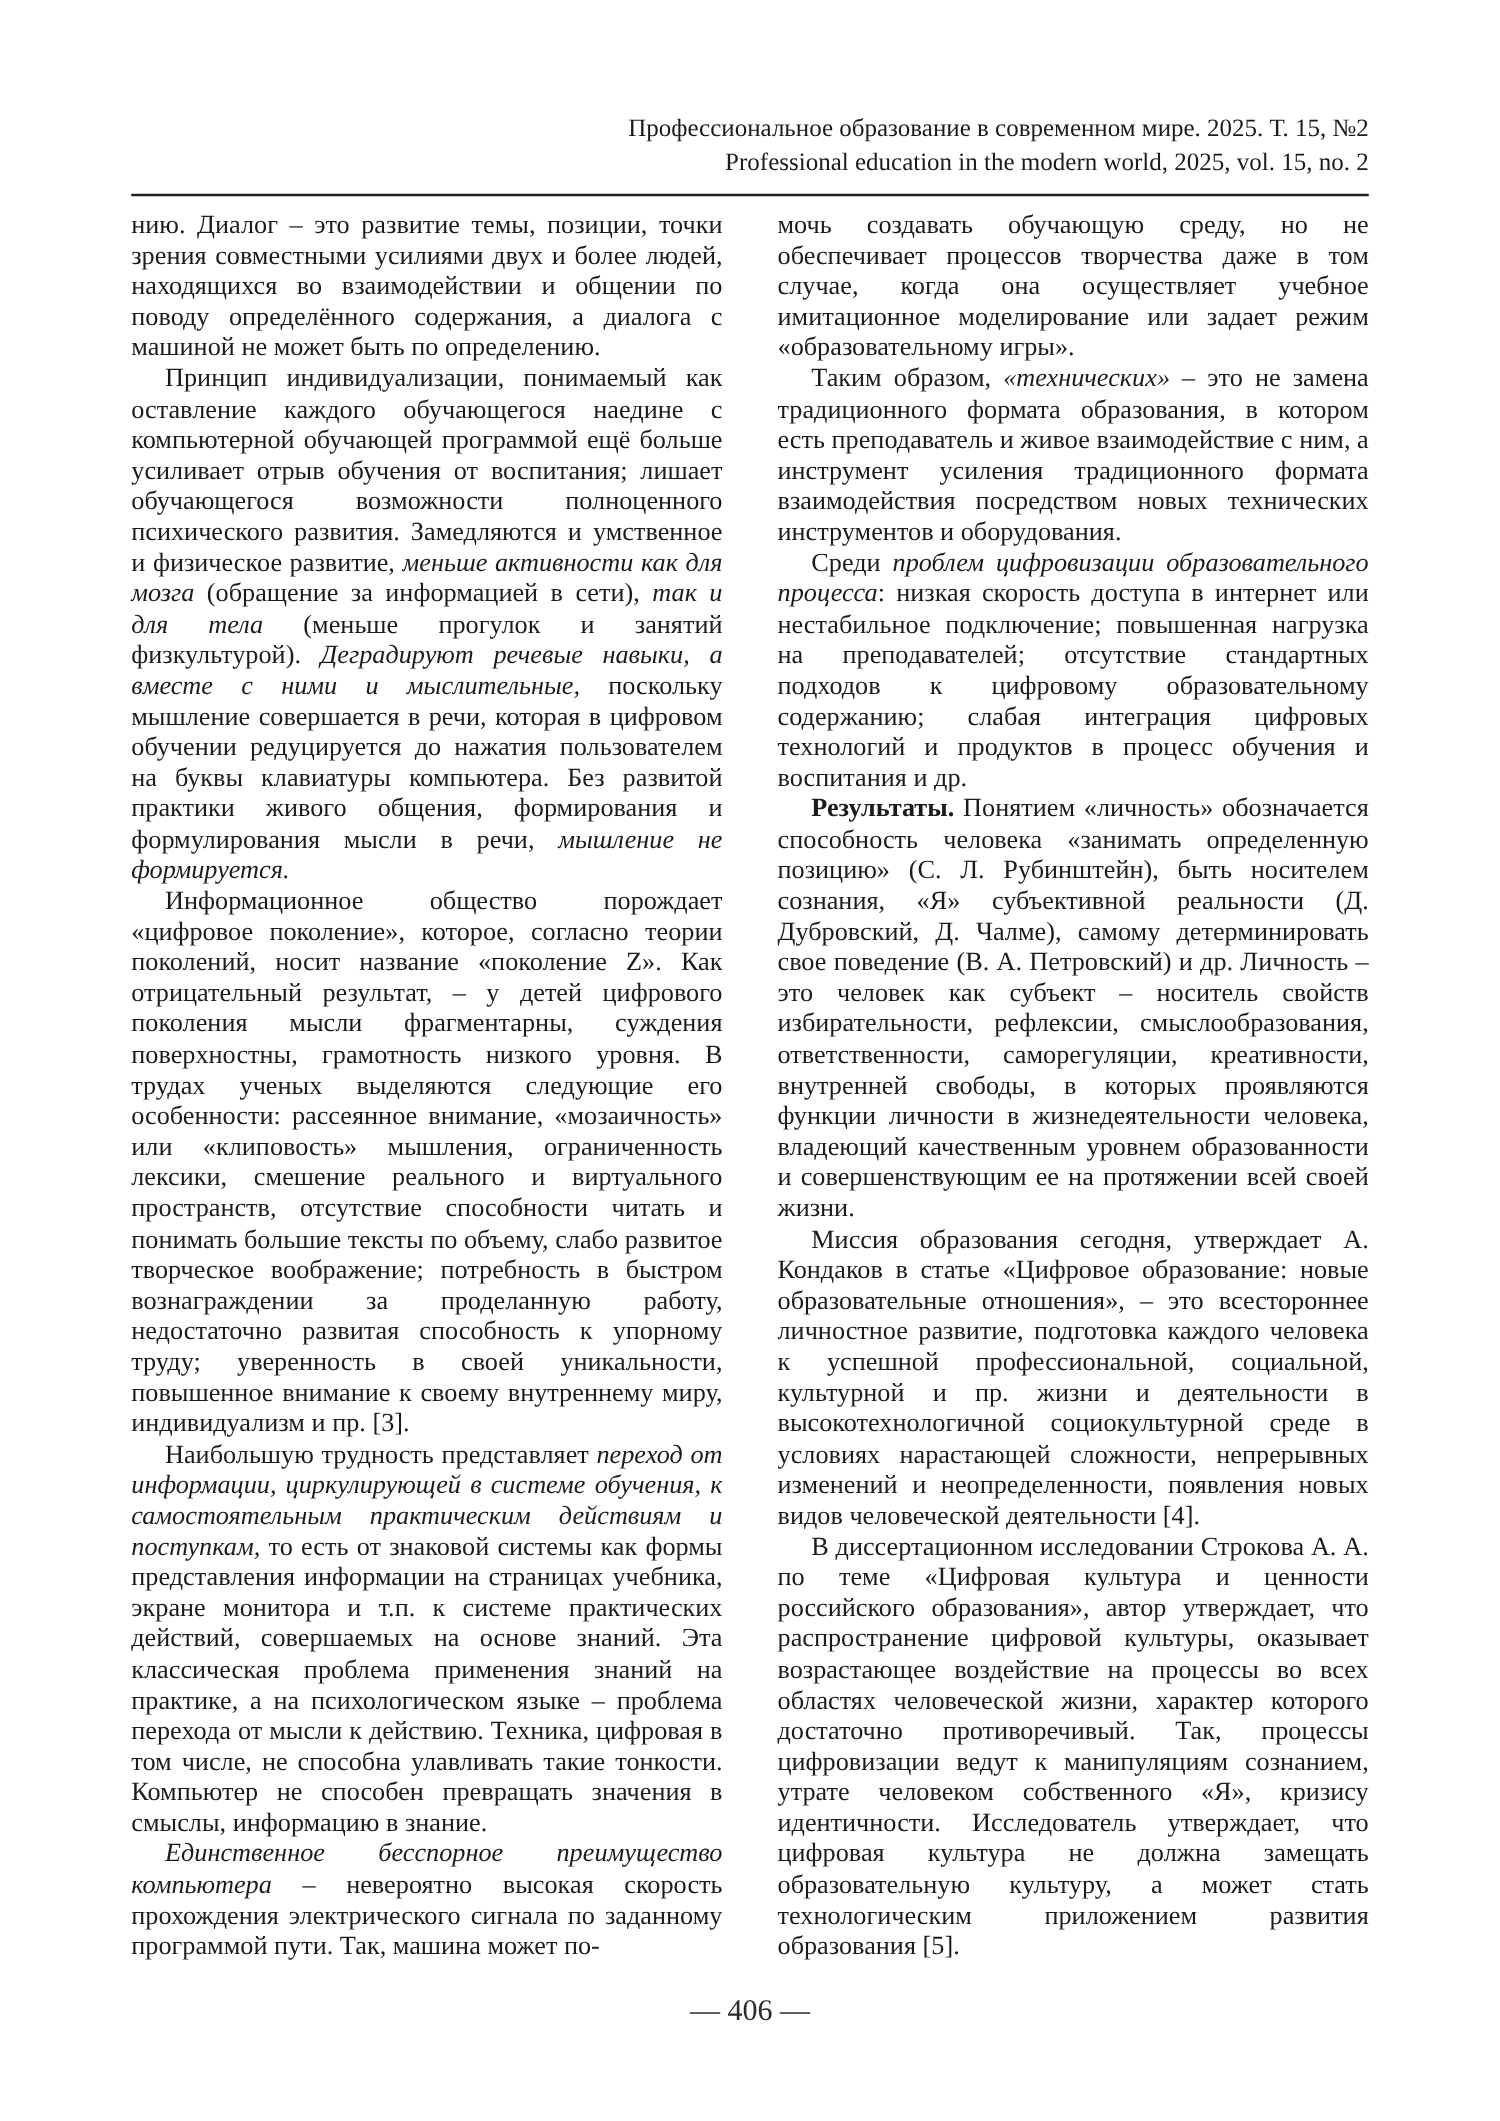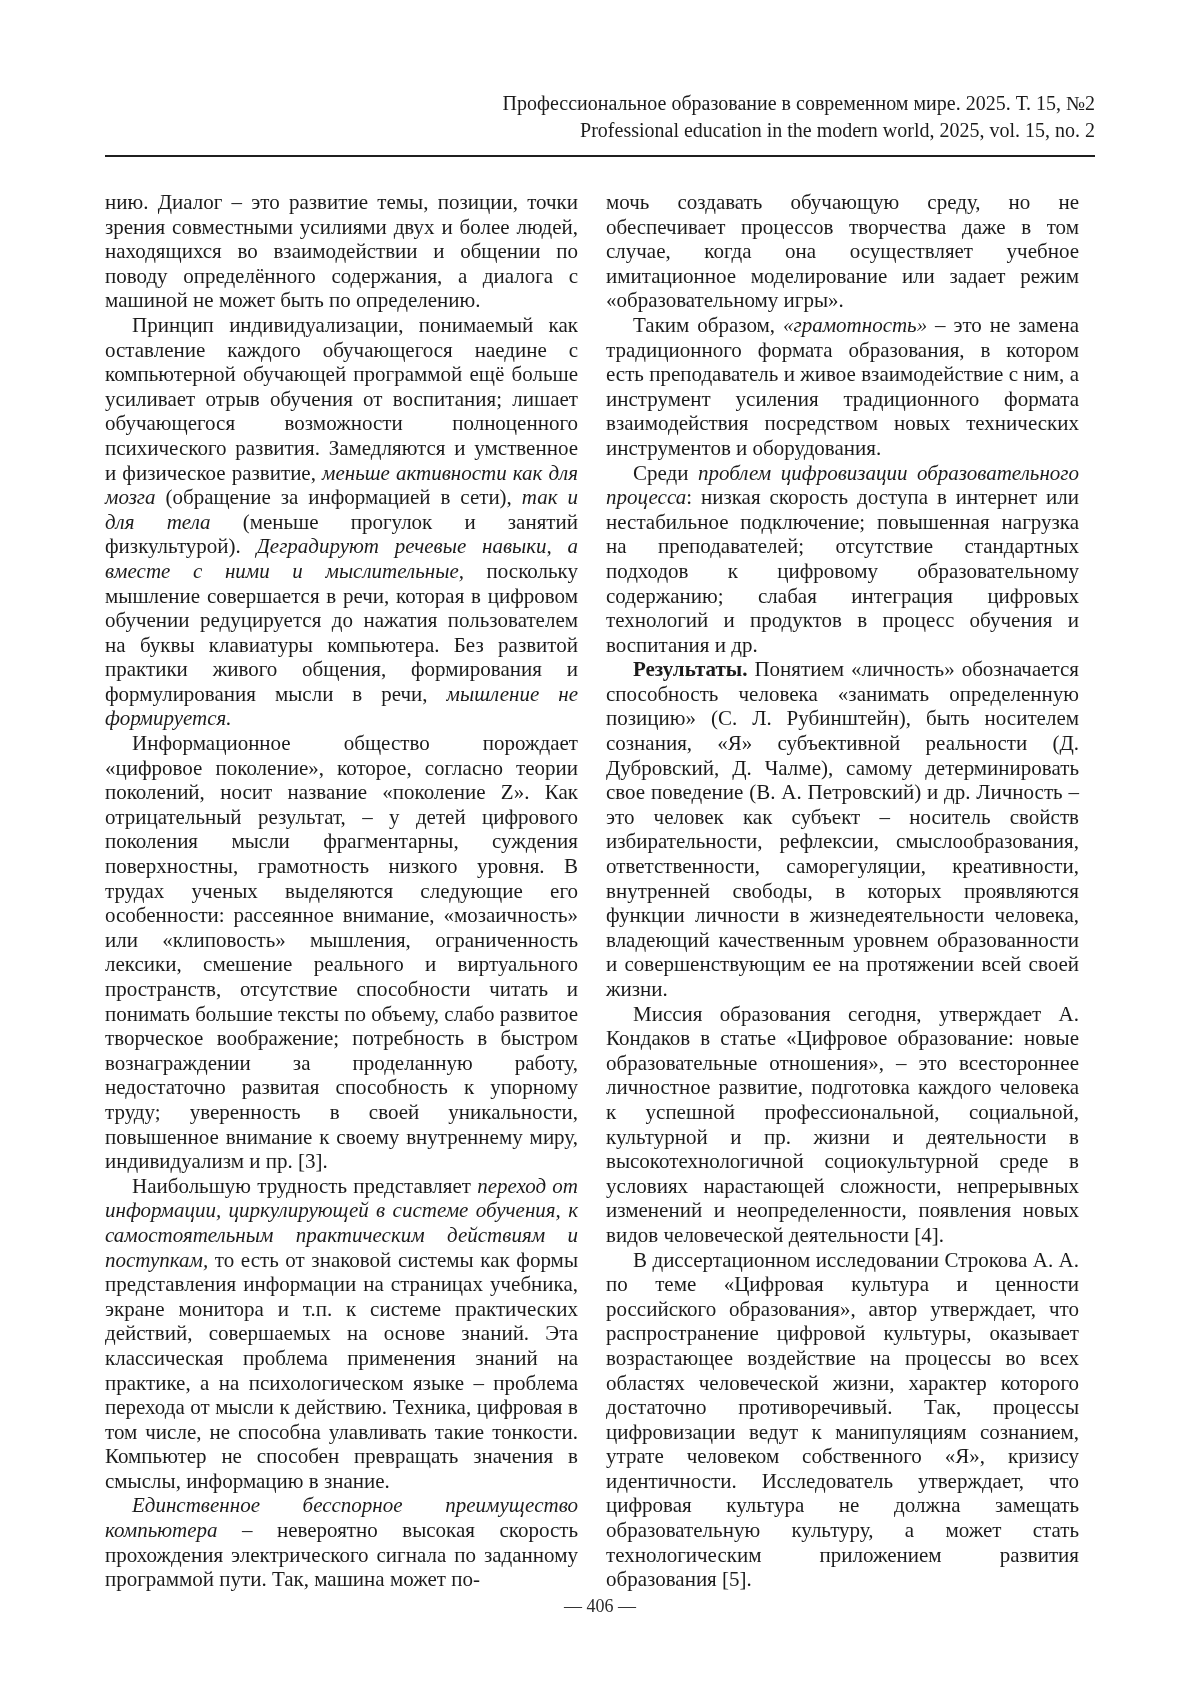--- a/index.html
+++ b/index.html
@@ -32,24 +32,24 @@
     top: 155px;
     width: 990px;
     height: 0;
     border: none;
     border-top: 2px solid #1f1f1f;
     margin: 0;
   }
   .columns {
     position: absolute;
     left: 105px;
-    top: 190px;
+    top: 167px;
     width: 990px;
     display: flex;
-    gap: 28px;
+    gap: 44px;
   }
   .col {
     width: 473px;
     font-size: 21px;
     line-height: 24.6px;
     text-align: justify;
     hyphens: auto;
   }
   .col p {
     margin: 0;
@@ -60,21 +60,21 @@
     font-family: Liberation Serif, serif;
   }
   .run-i { font-style: italic; }
   .run-b { font-weight: bold; }
   .page-footer {
     position: absolute;
     left: 0;
     top: 1596px;
     width: 1200px;
     text-align: center;
-    font-size: 18px;
+    font-size: 24px;
     color: #2b2b2b;
   }
 </style>
 </head>
 <body>
 
 <div class="page">
 
   <header class="running-header">
     <div>Профессиональное образование в современном мире. 2025. Т. 15, №2</div>
@@ -86,21 +86,21 @@
   <main class="columns">
     <section class="col" id="col-left">
         <p><span>нию. Диалог – это развитие темы, позиции, точки зрения совместными усилиями двух и более людей, находящихся во взаимодействии и общении по поводу определённого содержания, а диалога с машиной не может быть по определению.</span></p>
         <p class="indent"><span>Принцип индивидуализации, понимаемый как оставление каждого обучающегося наедине с компьютерной обучающей программой ещё больше усиливает отрыв обучения от воспитания; лишает обучающегося возможности полноценного психического развития. Замедляются и умственное и физическое развитие, </span><span class="run-i">меньше активности как для мозга</span><span> (обращение за информацией в сети), </span><span class="run-i">так и для тела</span><span> (меньше прогулок и занятий физкультурой). </span><span class="run-i">Деградируют речевые навыки, а вместе с ними и мыслительные,</span><span> поскольку мышление совершается в речи, которая в цифровом обучении редуцируется до нажатия пользователем на буквы клавиатуры компьютера. Без развитой практики живого общения, формирования и формулирования мысли в речи, </span><span class="run-i">мышление не формируется.</span></p>
         <p class="indent"><span>Информационное общество порождает «цифровое поколение», которое, согласно теории поколений, носит название «поколение Z». Как отрицательный результат, – у детей цифрового поколения мысли фрагментарны, суждения поверхностны, грамотность низкого уровня. В трудах ученых выделяются следующие его особенности: рассеянное внимание, «мозаичность» или «клиповость» мышления, ограниченность лексики, смешение реального и виртуального пространств, отсутствие способности читать и понимать большие тексты по объему, слабо развитое творческое воображение; потребность в быстром вознаграждении за проделанную работу, недостаточно развитая способность к упорному труду; уверенность в своей уникальности, повышенное внимание к своему внутреннему миру, индивидуализм и пр. [3].</span></p>
         <p class="indent"><span>Наибольшую трудность представляет </span><span class="run-i">переход от информации, циркулирующей в системе обучения, к самостоятельным практическим действиям и поступкам,</span><span> то есть от знаковой системы как формы представления информации на страницах учебника, экране монитора и т.п. к системе практических действий, совершаемых на основе знаний. Эта классическая проблема применения знаний на практике, а на психологическом языке – проблема перехода от мысли к действию. Техника, цифровая в том числе, не способна улавливать такие тонкости. Компьютер не способен превращать значения в смыслы, информацию в знание.</span></p>
         <p class="indent"><span class="run-i">Единственное бесспорное преимущество компьютера</span><span> – невероятно высокая скорость прохождения электрического сигнала по заданному программой пути. Так, машина может по-</span></p>
       </section>
     <section class="col" id="col-right">
         <p><span>мочь создавать обучающую среду, но не обеспечивает процессов творчества даже в том случае, когда она осуществляет учебное имитационное моделирование или задает режим «образовательному игры».</span></p>
-        <p class="indent"><span>Таким образом, </span><span class="run-i">«грамотность»</span><span> – это не замена традиционного формата образования, в котором есть преподаватель и живое взаимодействие с ним, а инструмент усиления традиционного формата взаимодействия посредством новых технических инструментов и оборудования.</span></p>
+        <p class="indent"><span>Таким образом, </span><span class="run-i">«технических»</span><span> – это не замена традиционного формата образования, в котором есть преподаватель и живое взаимодействие с ним, а инструмент усиления традиционного формата взаимодействия посредством новых технических инструментов и оборудования.</span></p>
         <p class="indent"><span>Среди </span><span class="run-i">проблем цифровизации образовательного процесса</span><span>: низкая скорость доступа в интернет или нестабильное подключение; повышенная нагрузка на преподавателей; отсутствие стандартных подходов к цифровому образовательному содержанию; слабая интеграция цифровых технологий и продуктов в процесс обучения и воспитания и др.</span></p>
         <p class="indent"><span class="run-b">Результаты.</span><span> Понятием «личность» обозначается способность человека «занимать определенную позицию» (С. Л. Рубинштейн), быть носителем сознания, «Я» субъективной реальности (Д. Дубровский, Д. Чалме), самому детерминировать свое поведение (В. А. Петровский) и др. Личность – это человек как субъект – носитель свойств избирательности, рефлексии, смыслообразования, ответственности, саморегуляции, креативности, внутренней свободы, в которых проявляются функции личности в жизнедеятельности человека, владеющий качественным уровнем образованности и совершенствующим ее на протяжении всей своей жизни.</span></p>
         <p class="indent"><span>Миссия образования сегодня, утверждает А. Кондаков в статье «Цифровое образование: новые образовательные отношения», – это всестороннее личностное развитие, подготовка каждого человека к успешной профессиональной, социальной, культурной и пр. жизни и деятельности в высокотехнологичной социокультурной среде в условиях нарастающей сложности, непрерывных изменений и неопределенности, появления новых видов человеческой деятельности [4].</span></p>
         <p class="indent"><span>В диссертационном исследовании Строкова А. А. по теме «Цифровая культура и ценности российского образования», автор утверждает, что распространение цифровой культуры, оказывает возрастающее воздействие на процессы во всех областях человеческой жизни, характер которого достаточно противоречивый. Так, процессы цифровизации ведут к манипуляциям сознанием, утрате человеком собственного «Я», кризису идентичности. Исследователь утверждает, что цифровая культура не должна замещать образовательную культуру, а может стать технологическим приложением развития образования [5].</span></p>
       </section>
   </main>
 
   <footer class="page-footer">
     <span>— 406 —</span>
   </footer>

